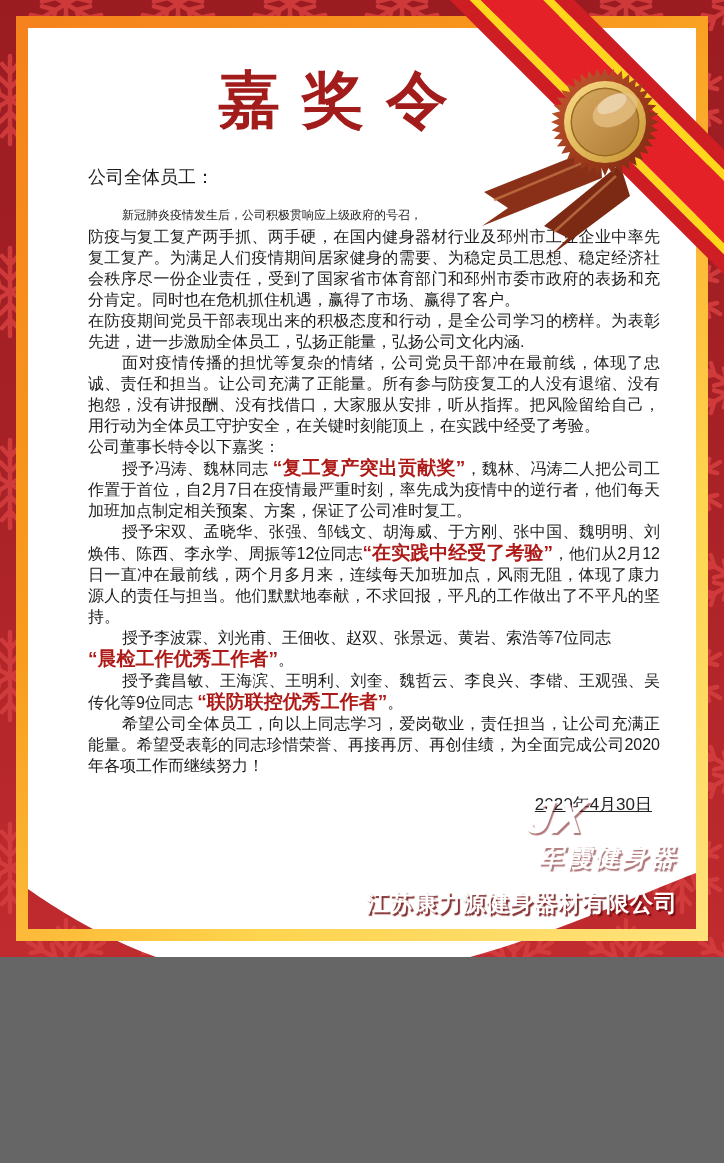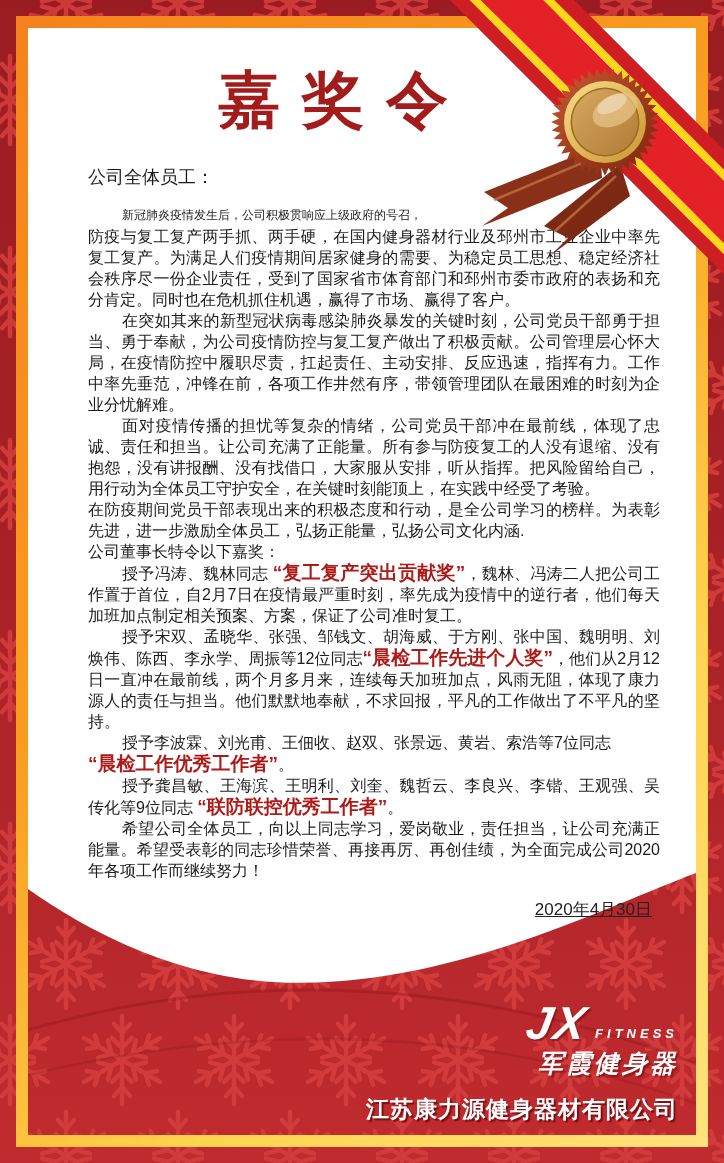--- a/index.html
+++ b/index.html
@@ -1,17 +1,17 @@
 <!DOCTYPE html>
 <html><head>
 <meta charset="utf-8">
 <style>
   html,body{margin:0;padding:0;background:#666;}
   .page{
-    position:relative;width:724px;height:1163px;overflow:hidden;
+    position:relative;width:724px;height:957px;overflow:hidden;
     background:linear-gradient(180deg,#9a1c21 0%,#a62126 45%,#c02b2f 100%);
     font-family:"Liberation Sans","DejaVu Sans",sans-serif;
   }
   .bg-svg{position:absolute;left:0;top:0;z-index:1;}
   .panel{
     position:absolute;left:28px;top:28px;width:668px;height:990px;
     background:#ffffff;z-index:2;
     clip-path:path("M0,0 H668 V845 C570,882 410,964 245,954 C145,948 58,902 0,861 Z");
   }
   .frame{
@@ -166,26 +166,25 @@
 
   <div class="frame"></div>
 
   <div class="content">
     <h1 class="title">嘉奖令</h1>
     <div class="doc" id="doc">
       <div class="salutation">公司全体员工：</div>
 
     <p class="para indent small"><span>新冠肺炎疫情发生后，公司积极贯响应上级政府的号召，</span></p>
         <p class="para"><span>防疫与复工复产两手抓、两手硬，在国内健身器材行业及邳州市工业企业中率先复工复产。为满足人们疫情期间居家健身的需要、为稳定员工思想、稳定经济社会秩序尽一份企业责任，受到了国家省市体育部门和邳州市委市政府的表扬和充分肯定。同时也在危机抓住机遇，赢得了市场、赢得了客户。</span></p>
-        <p class="para indent"><span>在突如其来的新型冠状病毒感染肺炎暴发的关键时刻，公司党员干部勇于担当、勇于奉献，为公司疫情防控与复工复产做出了积极贡献。公司管理层心怀大局，在疫情防控中履职尽责，扛起责任、主动安排、反应迅速，指挥有力。工作中率先垂范，冲锋在前，各项工作井然有序，带领管理团队在最困难的时刻为企业分忧解难。</span></p>
+        <p class="para"><span>在防疫期间党员干部表现出来的积极态度和行动，是全公司学习的榜样。为表彰先进，进一步激励全体员工，弘扬正能量，弘扬公司文化内涵.</span></p>
         <p class="para indent"><span>面对疫情传播的担忧等复杂的情绪，公司党员干部冲在最前线，体现了忠诚、责任和担当。让公司充满了正能量。所有参与防疫复工的人没有退缩、没有抱怨，没有讲报酬、没有找借口，大家服从安排，听从指挥。把风险留给自己，用行动为全体员工守护安全，在关键时刻能顶上，在实践中经受了考验。</span></p>
-        <p class="para"><span>在防疫期间党员干部表现出来的积极态度和行动，是全公司学习的榜样。为表彰先进，进一步激励全体员工，弘扬正能量，弘扬公司文化内涵.</span></p>
         <p class="para"><span>公司董事长特令以下嘉奖：</span></p>
         <p class="para indent"><span>授予冯涛、魏林同志 </span><span class="award">“复工复产突出贡献奖”</span><span>，魏林、冯涛二人把公司工作置于首位，自2月7日在疫情最严重时刻，率先成为疫情中的逆行者，他们每天加班加点制定相关预案、方案，保证了公司准时复工。</span></p>
-        <p class="para indent"><span>授予宋双、孟晓华、张强、邹钱文、胡海威、于方刚、张中国、魏明明、刘焕伟、陈西、李永学、周振等12位同志</span><span class="award">“晨检工作先进个人奖”</span><span>，他们从2月12日一直冲在最前线，两个月多月来，连续每天加班加点，风雨无阻，体现了康力源人的责任与担当。他们默默地奉献，不求回报，平凡的工作做出了不平凡的坚持。</span></p>
+        <p class="para indent"><span>授予宋双、孟晓华、张强、邹钱文、胡海威、于方刚、张中国、魏明明、刘焕伟、陈西、李永学、周振等12位同志</span><span class="award">“在实践中经受了考验”</span><span>，他们从2月12日一直冲在最前线，两个月多月来，连续每天加班加点，风雨无阻，体现了康力源人的责任与担当。他们默默地奉献，不求回报，平凡的工作做出了不平凡的坚持。</span></p>
         <p class="para indent"><span>授予李波霖、刘光甫、王佃收、赵双、张景远、黄岩、索浩等7位同志</span><br><span class="award">“晨检工作优秀工作者”</span><span>。</span></p>
         <p class="para indent"><span>授予龚昌敏、王海滨、王明利、刘奎、魏哲云、李良兴、李锴、王观强、吴传化等9位同志 </span><span class="award">“联防联控优秀工作者”</span><span>。</span></p>
         <p class="para indent"><span>希望公司全体员工，向以上同志学习，爱岗敬业，责任担当，让公司充满正能量。希望受表彰的同志珍惜荣誉、再接再厉、再创佳绩，为全面完成公司2020年各项工作而继续努力！</span></p>
       </div>
     <div class="signature">
       <div class="date">2020年4月30日</div>
     </div>
   </div>
 
   <svg class="medal-svg" width="300" height="340" viewBox="0 0 300 340">

